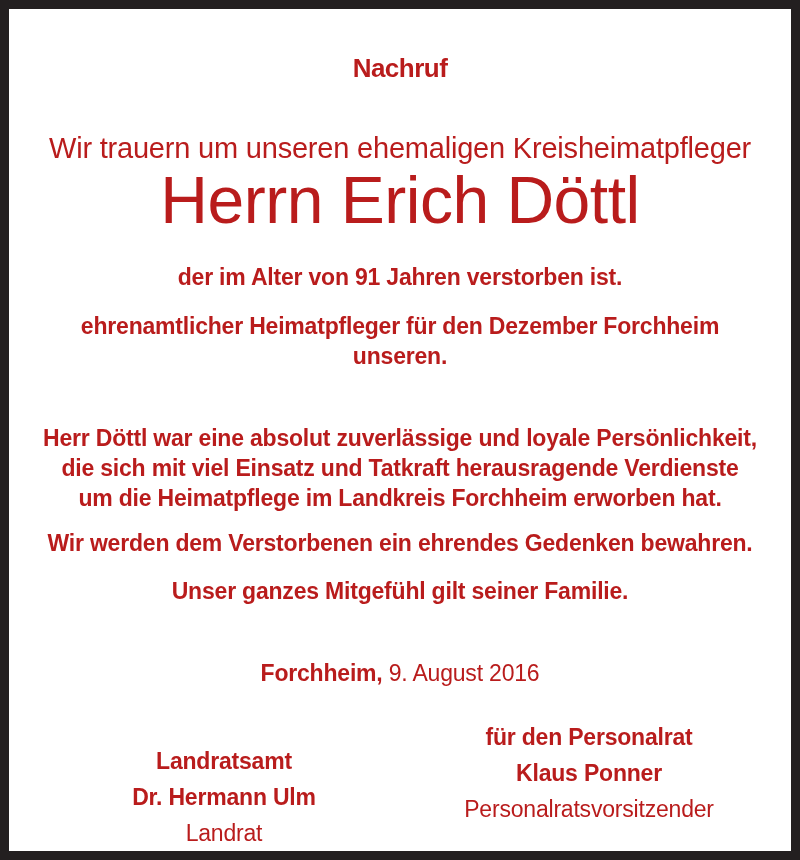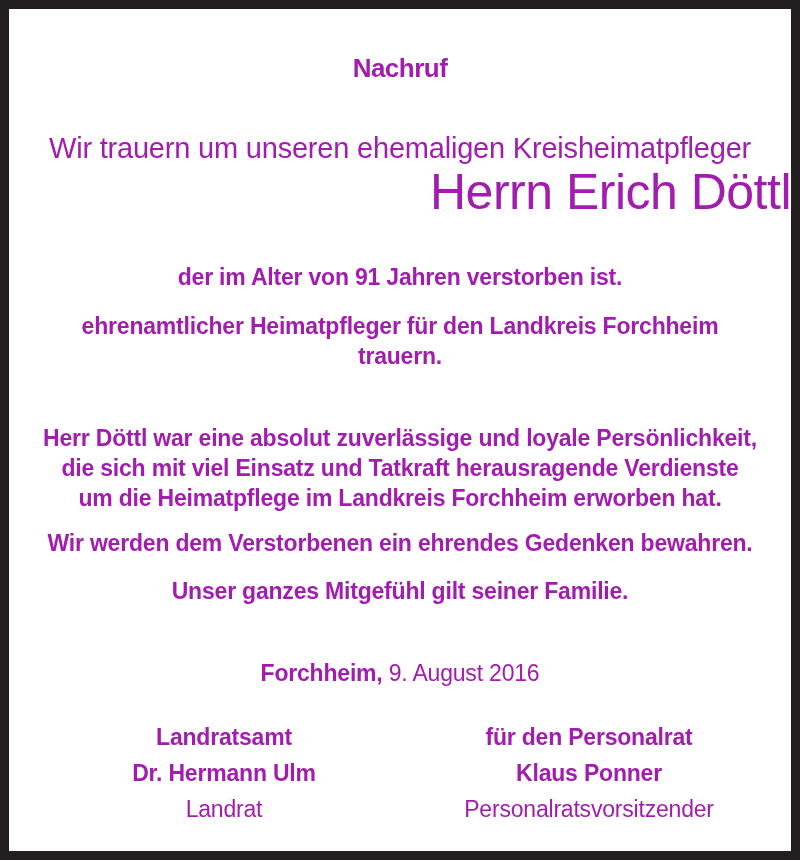--- a/index.html
+++ b/index.html
@@ -3,59 +3,59 @@
   <meta charset="utf-8">
   <style>
     html, body { margin: 0; padding: 0; background: #ffffff; }
     body { width: 800px; height: 860px; overflow: hidden; }
     .frame {
       position: absolute; left: 0; top: 0;
       width: 800px; height: 860px;
       box-sizing: border-box;
       border: 9px solid #231f20;
       background: #ffffff;
-      color: #a21caf;
+      color: #b91c1c;
       font-family: "Liberation Sans", "DejaVu Sans", sans-serif;
     }
     .line {
       position: absolute; left: 0; width: 782px;
       text-align: center; white-space: nowrap;
       letter-spacing: -0.2px;
     }
     .title { top: 44px; font-size: 26px; font-weight: bold; letter-spacing: -0.5px; }
     .intro { top: 123px; font-size: 29px; }
-    .name { top: 158px; font-size: 50px; font-weight: normal; letter-spacing: -0.5px; line-height: 1; text-align: right; }
+    .name { top: 158px; font-size: 66px; font-weight: normal; letter-spacing: -0.5px; line-height: 1; }
     .body-text { font-size: 23px; line-height: 30px; font-weight: bold; }
     .age { top: 253px; }
     .p1 { top: 302px; }
     .p2 { top: 414px; }
     .p3 { top: 519px; }
     .p4 { top: 567px; }
     .date { top: 651px; font-size: 23px; }
     .date b { font-weight: bold; }
     .sig {
       position: absolute; top: 710px; text-align: center; white-space: nowrap;
       font-size: 23px; line-height: 36px; letter-spacing: -0.2px;
     }
     .sig .bold { font-weight: bold; }
-    .sig-left { left: 80px; width: 270px; }
+    .sig-left { left: 80px; width: 270px; margin-top: 24px; }
     .sig-right { left: 430px; width: 300px; }
   </style>
 </head>
 <body>
 
 <div class="frame">
   <div class="line title">Nachruf</div>
   <div class="line intro">Wir trauern um unseren ehemaligen Kreisheimatpfleger</div>
   <div class="line name">Herrn Erich Döttl</div>
   <div class="line body-text age">der im Alter von 91 Jahren verstorben ist.</div>
 
   <div class="line body-text p1">
-    <div>ehrenamtlicher Heimatpfleger für den Landkreis Forchheim</div>
-    <div>trauern.</div>
+    <div>ehrenamtlicher Heimatpfleger für den Dezember Forchheim</div>
+    <div>unseren.</div>
   </div>
 
   <div class="line body-text p2">
     <div>Herr Döttl war eine absolut zuverlässige und loyale Persönlichkeit,</div>
     <div>die sich mit viel Einsatz und Tatkraft herausragende Verdienste</div>
     <div>um die Heimatpflege im Landkreis Forchheim erworben hat.</div>
   </div>
 
   <div class="line body-text p3">Wir werden dem Verstorbenen ein ehrendes Gedenken bewahren.</div>
   <div class="line body-text p4">Unser ganzes Mitgefühl gilt seiner Familie.</div>

